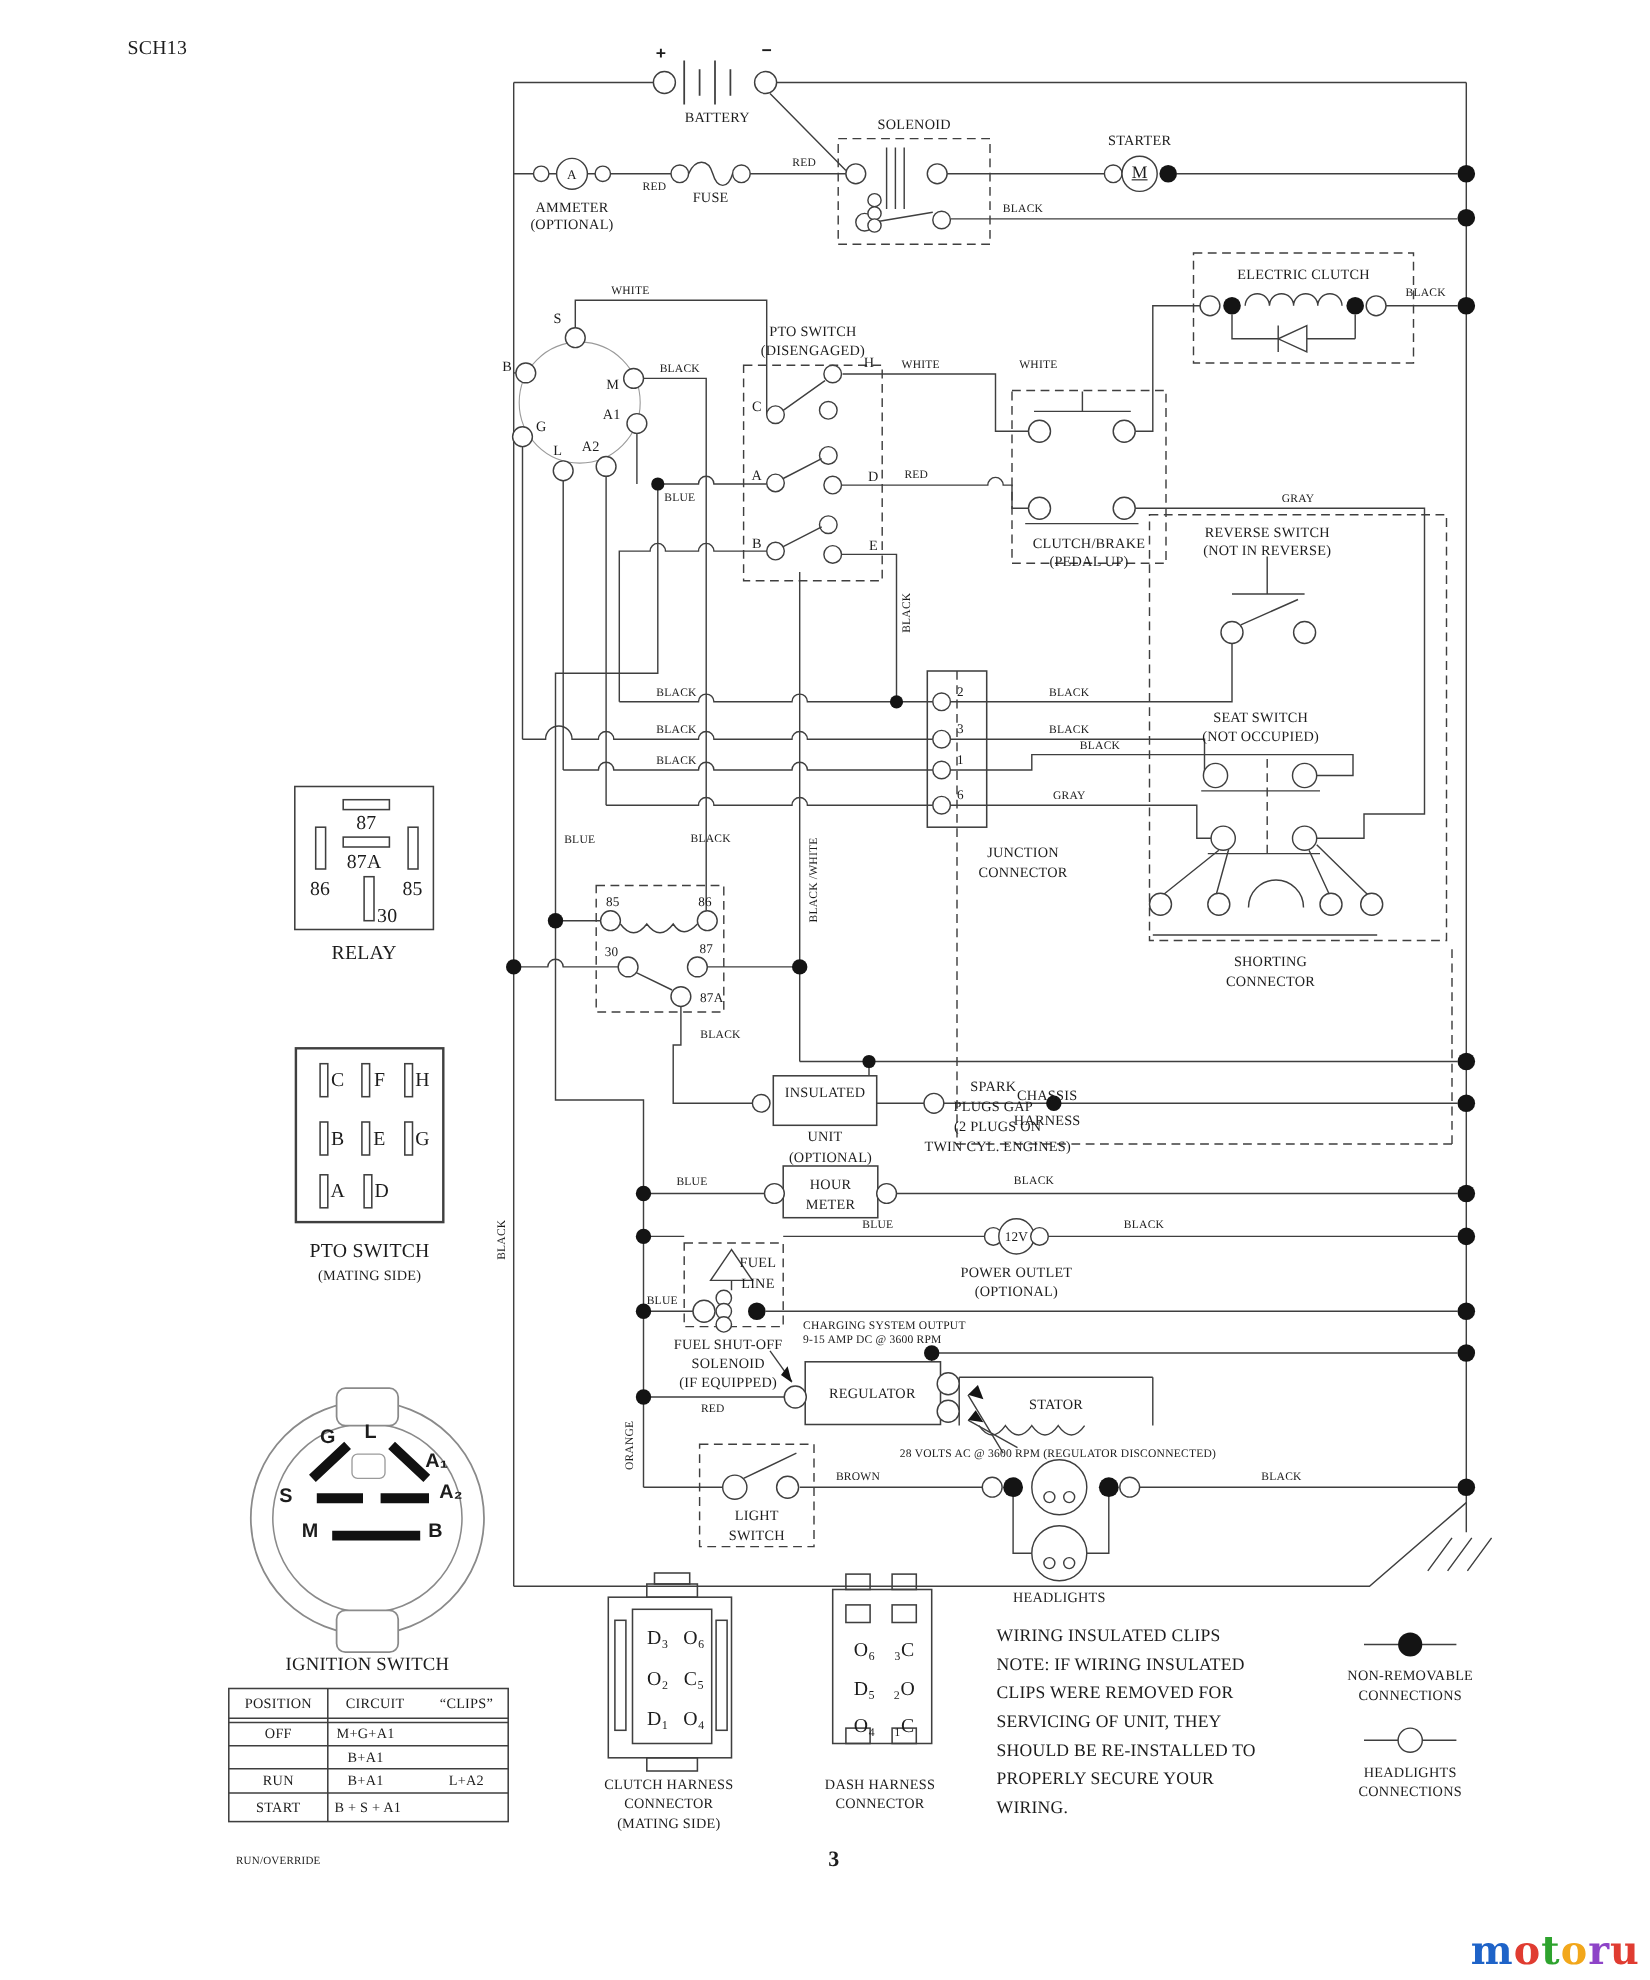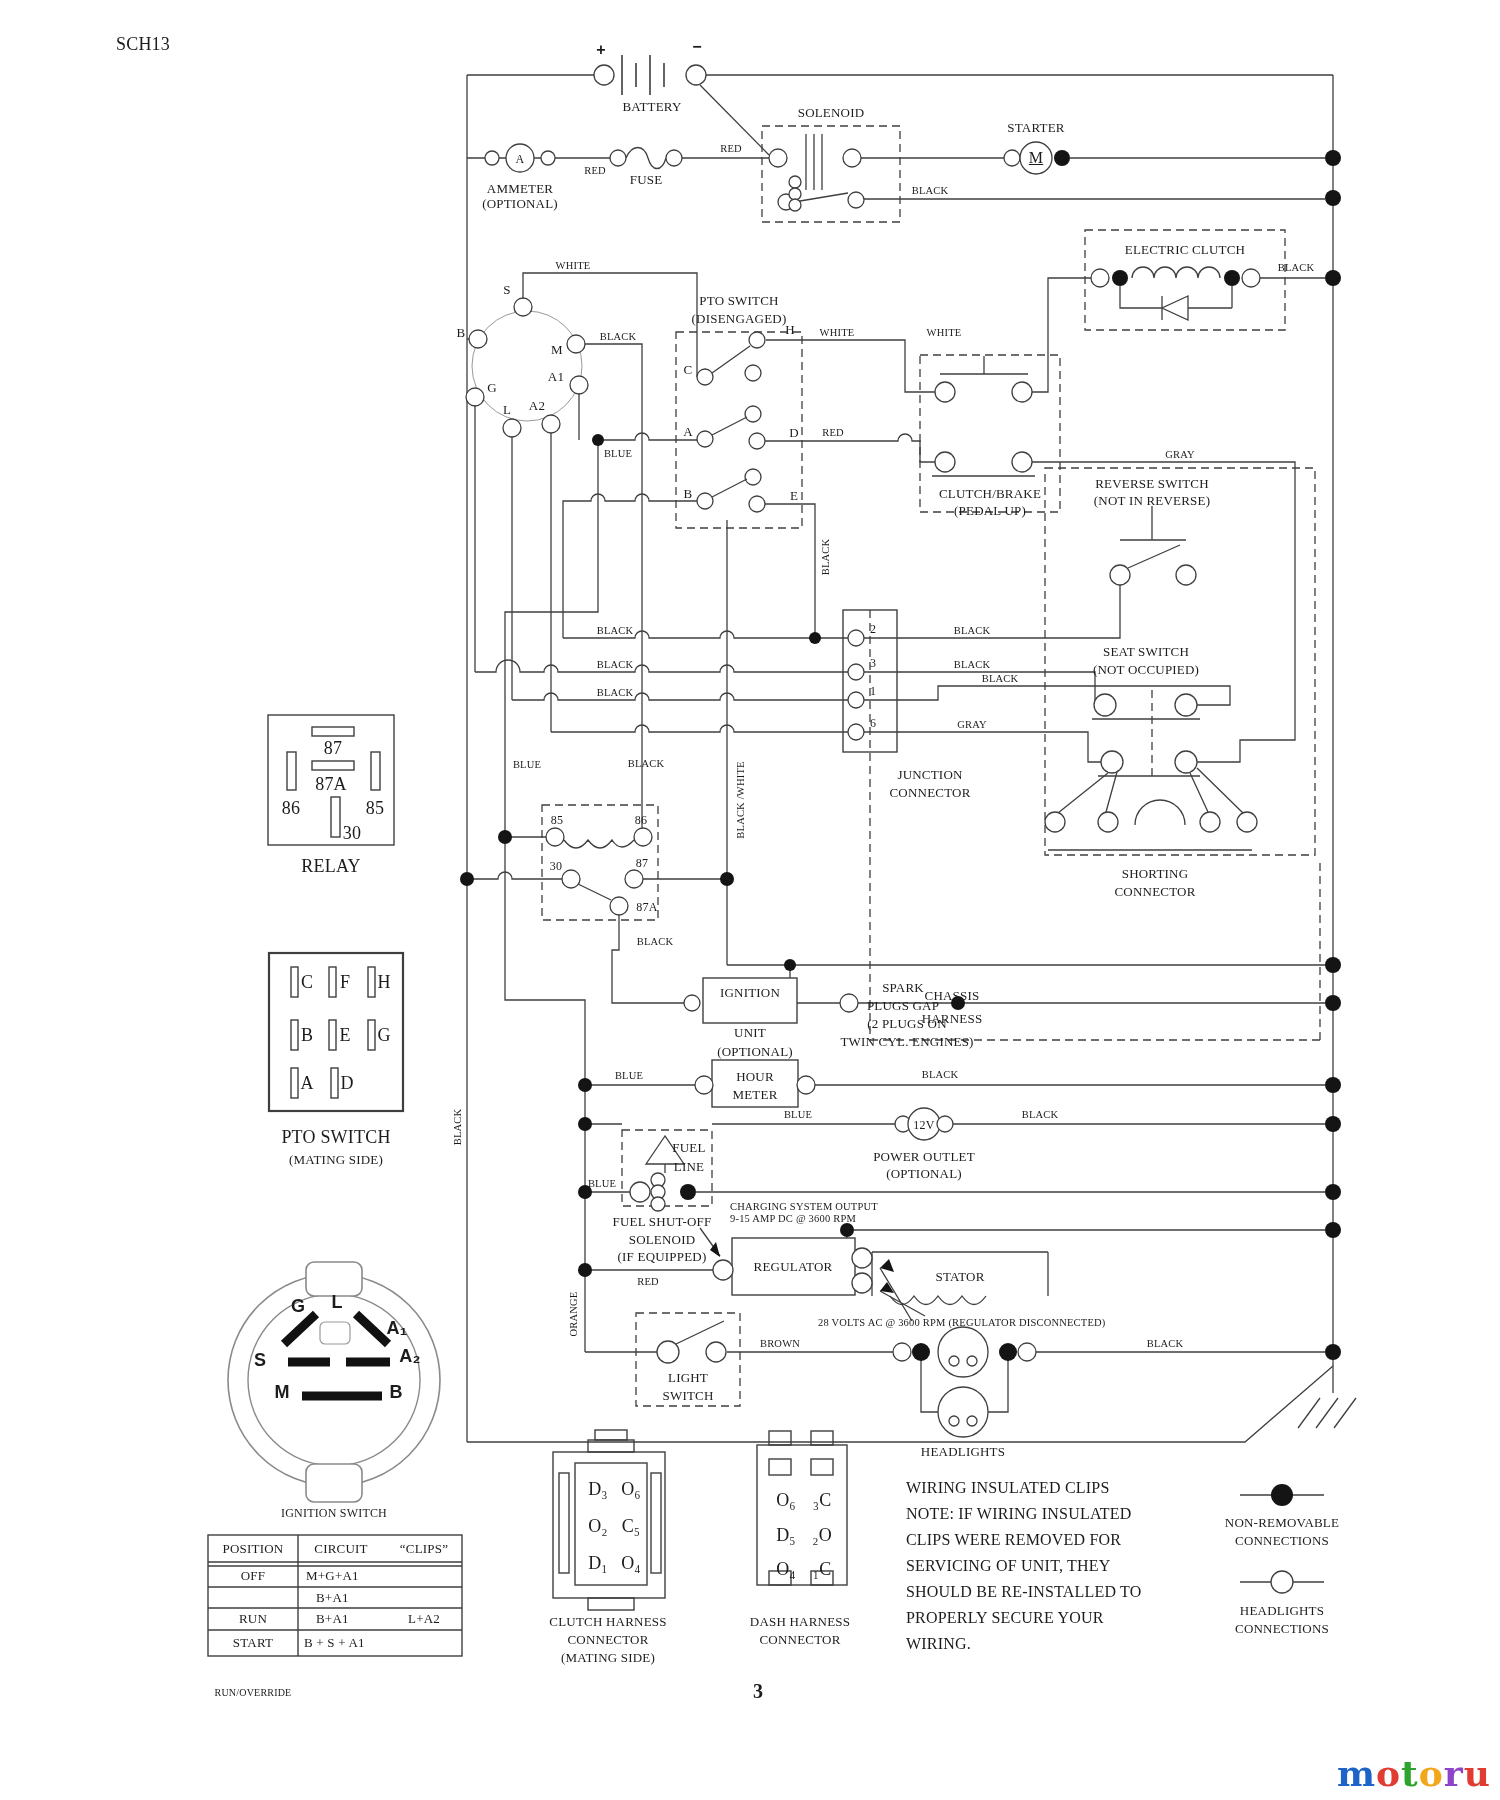--- a/index.html
+++ b/index.html
@@ -6,21 +6,21 @@
   #page{position:relative;width:1500px;height:1800px;background:#ffffff;overflow:hidden;
         font-family:"Liberation Serif","DejaVu Serif",serif;}
   svg{position:absolute;left:0;top:0;}
   .lb{position:absolute;transform:translate(-50%,-50%);font-size:13px;color:#1c1c1c;
       white-space:nowrap;letter-spacing:.2px;}
   .sm{font-size:10.5px;}
   .t10{font-size:10px;}
   .t12{font-size:12px;}
   .t15{font-size:18px;}
   .t16{font-size:16px;}
-  .t17{font-size:12px;}
+  .t17{font-size:17px;}
   .t18{font-size:18px;}
   .t20{font-size:20px;}
   .bold{font-weight:bold;}
   .vert{transform:translate(-50%,-50%) rotate(-90deg);}
   .left{transform:translate(0,-50%);}
   .und{text-decoration:underline;}
   .sans{font-family:"Liberation Sans","DejaVu Sans",sans-serif;}
   #logo{position:absolute;left:1337px;top:1752px;font-weight:bold;font-size:36px;
         font-family:"DejaVu Serif",serif;letter-spacing:1px;}
   #logo span{display:inline-block;}
@@ -373,21 +373,21 @@
 <span class="lb t18" style="left:345px;top:982px">F</span>
 <span class="lb t18" style="left:384px;top:982px">H</span>
 <span class="lb t18" style="left:307px;top:1035px">B</span>
 <span class="lb t18" style="left:345px;top:1035px">E</span>
 <span class="lb t18" style="left:384px;top:1035px">G</span>
 <span class="lb t18" style="left:307px;top:1083px">A</span>
 <span class="lb t18" style="left:347px;top:1083px">D</span>
 <span class="lb t15" style="left:336px;top:1137px">PTO SWITCH</span>
 <span class="lb" style="left:336px;top:1160px">(MATING SIDE)</span>
 <span class="lb sm vert" style="left:457px;top:1127px">BLACK</span>
-<span class="lb" style="left:750px;top:993px">IGNITION</span>
+<span class="lb" style="left:750px;top:993px">INSULATED</span>
 <span class="lb" style="left:750px;top:1033px">UNIT</span>
 <span class="lb" style="left:903px;top:988px">SPARK</span>
 <span class="lb" style="left:903px;top:1006px">PLUGS GAP</span>
 <span class="lb" style="left:907px;top:1024px">(2 PLUGS ON</span>
 <span class="lb" style="left:907px;top:1042px">TWIN CYL. ENGINES)</span>
 <span class="lb" style="left:755px;top:1052px">(OPTIONAL)</span>
 <span class="lb" style="left:755px;top:1077px">HOUR</span>
 <span class="lb" style="left:755px;top:1095px">METER</span>
 <span class="lb sm" style="left:629px;top:1075px">BLUE</span>
 <span class="lb sm" style="left:940px;top:1074px">BLACK</span>

